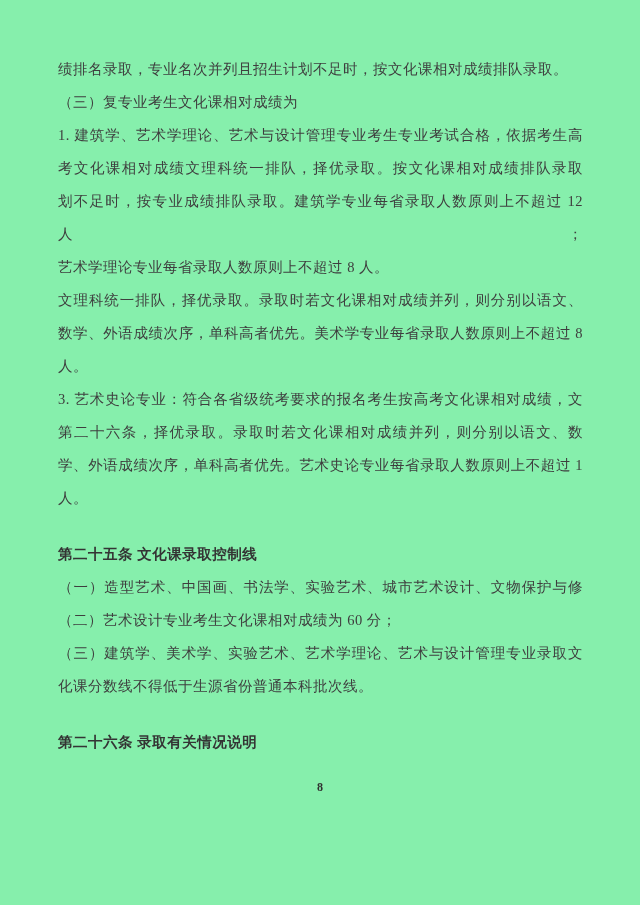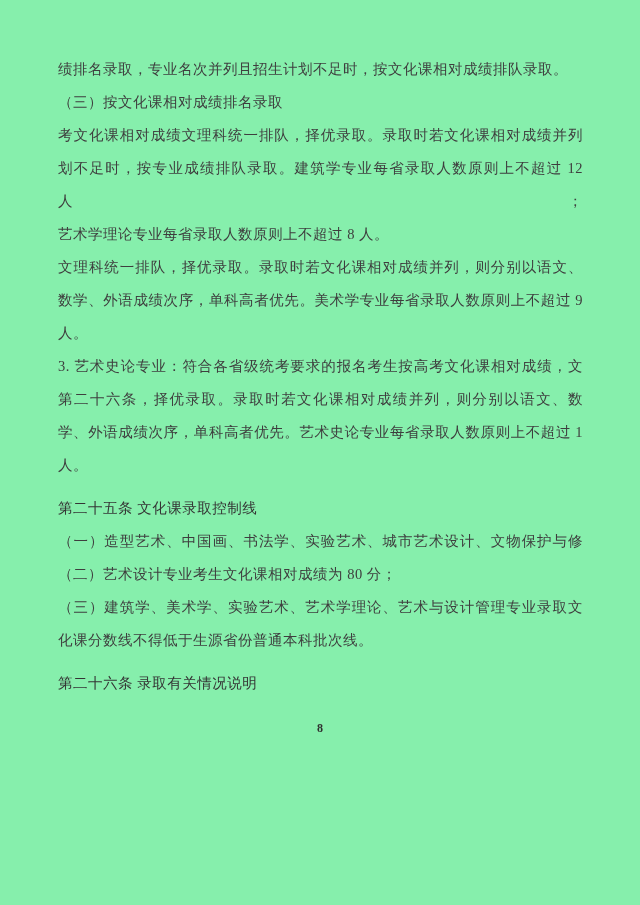--- a/index.html
+++ b/index.html
@@ -24,51 +24,52 @@
     color: #3e3e3e;
     letter-spacing: 0.5px;
     white-space: nowrap;
   }
   .line.fill {
     white-space: normal;
     text-align: justify;
     text-align-last: justify;
   }
   .line.heading {
-    font-weight: 400;
+    font-weight: 700;
     color: #343434;
-    margin-top: 10px;
+    margin-top: 23px;
   }
   .page-number {
     margin-top: 20px;
     text-align: center;
     font-size: 12px;
     font-weight: 700;
     color: #2f2f2f;
     line-height: 16px;
   }
 </style>
 </head>
 <body>
 
 <div class="sheet">
   <div class="doc-body">
       <div class="line body">绩排名录取，专业名次并列且招生计划不足时，按文化课相对成绩排队录取。</div>
-      <div class="line body">（三）按文化课相对成绩排名录取</div>
-      <div class="line body fill">考文化课相对成绩文理科统一排队，择优录取。录取时若文化课相对成绩并列</div>
+      <div class="line body">（三）复专业考生文化课相对成绩为</div>
+      <div class="line body fill">1. 建筑学、艺术学理论、艺术与设计管理专业考生专业考试合格，依据考生高</div>
+      <div class="line body fill">考文化课相对成绩文理科统一排队，择优录取。按文化课相对成绩排队录取</div>
       <div class="line body fill">划不足时，按专业成绩排队录取。建筑学专业每省录取人数原则上不超过 12 人；</div>
       <div class="line body">艺术学理论专业每省录取人数原则上不超过 8 人。</div>
       <div class="line body fill">文理科统一排队，择优录取。录取时若文化课相对成绩并列，则分别以语文、</div>
-      <div class="line body fill">数学、外语成绩次序，单科高者优先。美术学专业每省录取人数原则上不超过 9</div>
+      <div class="line body fill">数学、外语成绩次序，单科高者优先。美术学专业每省录取人数原则上不超过 8</div>
       <div class="line body">人。</div>
       <div class="line body fill">3. 艺术史论专业：符合各省级统考要求的报名考生按高考文化课相对成绩，文</div>
       <div class="line body fill">第二十六条，择优录取。录取时若文化课相对成绩并列，则分别以语文、数</div>
       <div class="line body fill">学、外语成绩次序，单科高者优先。艺术史论专业每省录取人数原则上不超过 1</div>
       <div class="line body">人。</div>
       <div class="line heading">第二十五条 文化课录取控制线</div>
       <div class="line body fill">（一）造型艺术、中国画、书法学、实验艺术、城市艺术设计、文物保护与修</div>
-      <div class="line body">（二）艺术设计专业考生文化课相对成绩为 80 分；</div>
+      <div class="line body">（二）艺术设计专业考生文化课相对成绩为 60 分；</div>
       <div class="line body fill">（三）建筑学、美术学、实验艺术、艺术学理论、艺术与设计管理专业录取文</div>
       <div class="line body">化课分数线不得低于生源省份普通本科批次线。</div>
       <div class="line heading">第二十六条 录取有关情况说明</div>
     </div>
   <div class="page-number">8</div>
 </div>
 
 </body></html>

